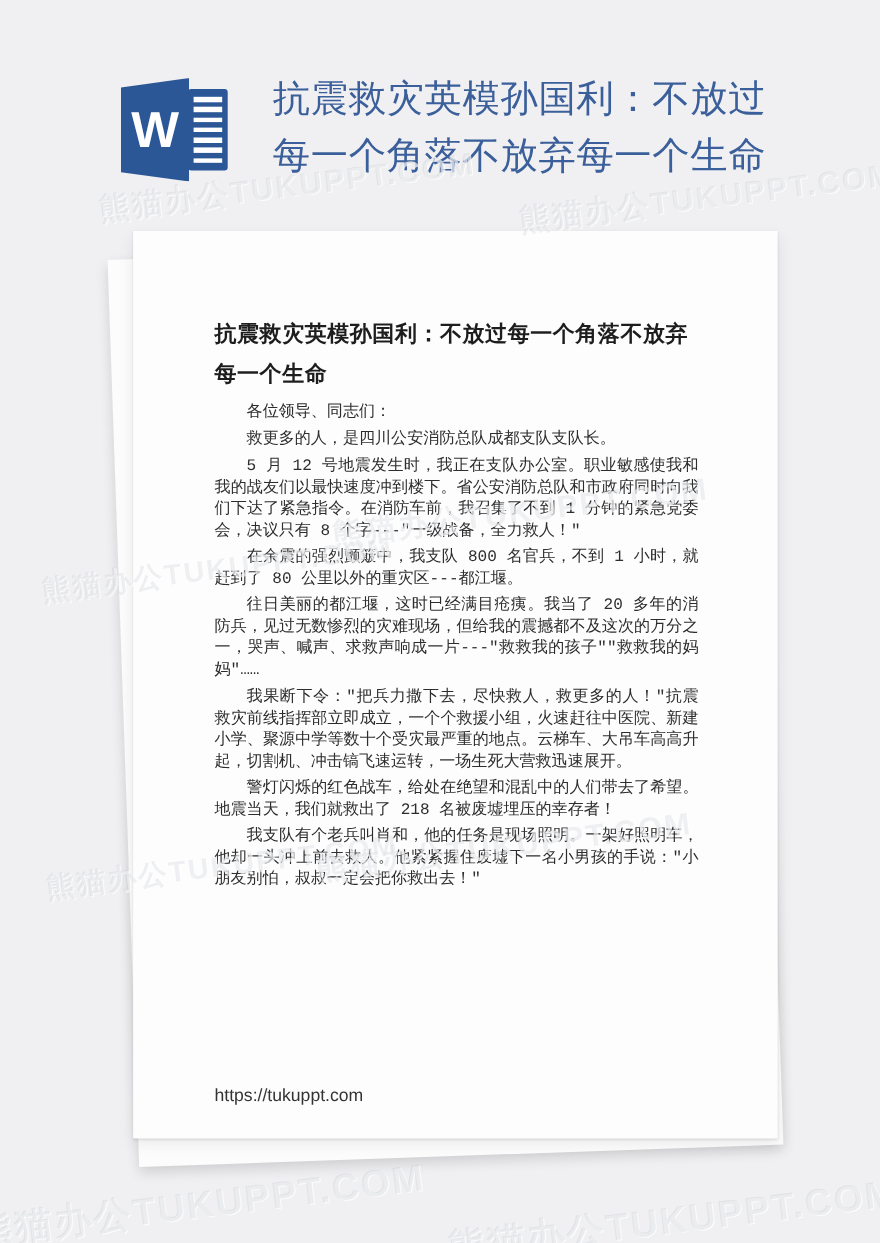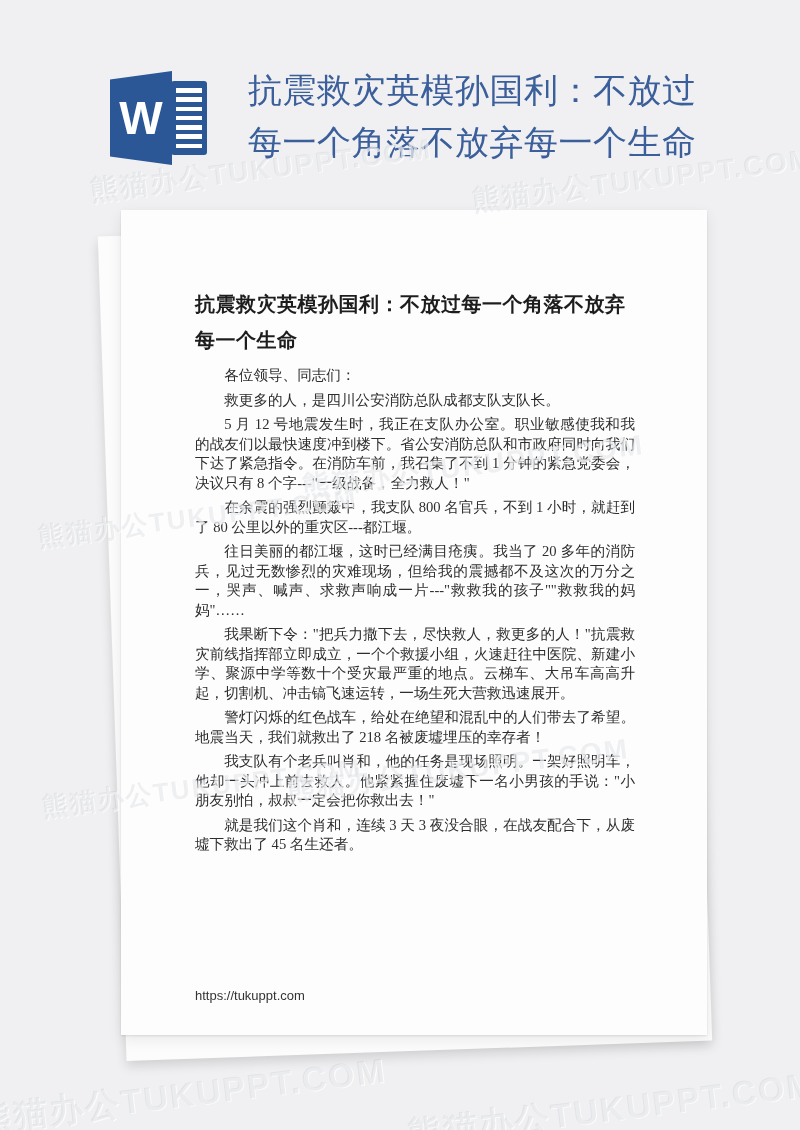--- a/index.html
+++ b/index.html
@@ -53,28 +53,28 @@
     padding:76px 72px 0 74px;
   }
 
   .doc-title {
     font-family:"Liberation Serif","DejaVu Serif",serif;
     font-size:20px; line-height:36px; font-weight:700;
     color:#1d1d1d; letter-spacing:0.5px;
     margin-bottom:8px;
   }
   .doc-body p {
-    font-family:Liberation Serif, serif;
+    font-family:Liberation Mono, monospace;
     font-size:14.6px; line-height:19.5px;
     color:#2d2d2d; text-align:justify; text-indent:2em;
     margin-bottom:5px;
   }
   .doc-footer {
     position:absolute; left:74px; top:778px;
-    font-size:13px; color:#333;
+    font-size:16px; color:#333;
     font-family:"Liberation Sans",sans-serif;
   }
 
   
   .wm-layer { position:absolute; inset:0; pointer-events:none; z-index:5; }
   .wm {
     position:absolute; white-space:nowrap; font-weight:bold;
     letter-spacing:2px;
     color:rgba(145,150,160,0.14);
     text-shadow:1px 1px 0 rgba(255,255,255,0.7);
@@ -108,21 +108,20 @@
     <h2 class="doc-title">抗震救灾英模孙国利：不放过每一个角落不放弃每一个生命</h2>
     <div class="doc-body">
         <p>各位领导、同志们：</p>
         <p>救更多的人，是四川公安消防总队成都支队支队长。</p>
         <p>5 月 12 号地震发生时，我正在支队办公室。职业敏感使我和我的战友们以最快速度冲到楼下。省公安消防总队和市政府同时向我们下达了紧急指令。在消防车前，我召集了不到 1 分钟的紧急党委会，决议只有 8 个字---"一级战备，全力救人！"</p>
         <p>在余震的强烈颤簸中，我支队 800 名官兵，不到 1 小时，就赶到了 80 公里以外的重灾区---都江堰。</p>
         <p>往日美丽的都江堰，这时已经满目疮痍。我当了 20 多年的消防兵，见过无数惨烈的灾难现场，但给我的震撼都不及这次的万分之一，哭声、喊声、求救声响成一片---"救救我的孩子""救救我的妈妈"……</p>
         <p>我果断下令："把兵力撒下去，尽快救人，救更多的人！"抗震救灾前线指挥部立即成立，一个个救援小组，火速赶往中医院、新建小学、聚源中学等数十个受灾最严重的地点。云梯车、大吊车高高升起，切割机、冲击镐飞速运转，一场生死大营救迅速展开。</p>
         <p>警灯闪烁的红色战车，给处在绝望和混乱中的人们带去了希望。地震当天，我们就救出了 218 名被废墟埋压的幸存者！</p>
         <p>我支队有个老兵叫肖和，他的任务是现场照明。一架好照明车，他却一头冲上前去救人。他紧紧握住废墟下一名小男孩的手说："小朋友别怕，叔叔一定会把你救出去！"</p>
-        <p>就是我们这个肖和，连续 3 天 3 夜没合眼，在战友配合下，从废墟下救出了 45 名生还者。</p>
       </div>
     <div class="doc-footer">https://tukuppt.com</div>
   </div>
 
   <div class="wm-layer">
     <div class="wm" style="left:88px;  top:172px;  font-size:28px;">熊猫办公TUKUPPT.COM</div>
     <div class="wm" style="left:470px; top:182px;  font-size:28px;">熊猫办公TUKUPPT.COM</div>
     <div class="wm" style="left:36px;  top:520px;  font-size:26px;">熊猫办公TUKUPPT.COM</div>
     <div class="wm" style="left:300px; top:468px;  font-size:28px;">熊猫办公TUKUPPT.COM</div>
     <div class="wm" style="left:40px;  top:790px;  font-size:26px;">熊猫办公TUKUPPT.COM</div>

